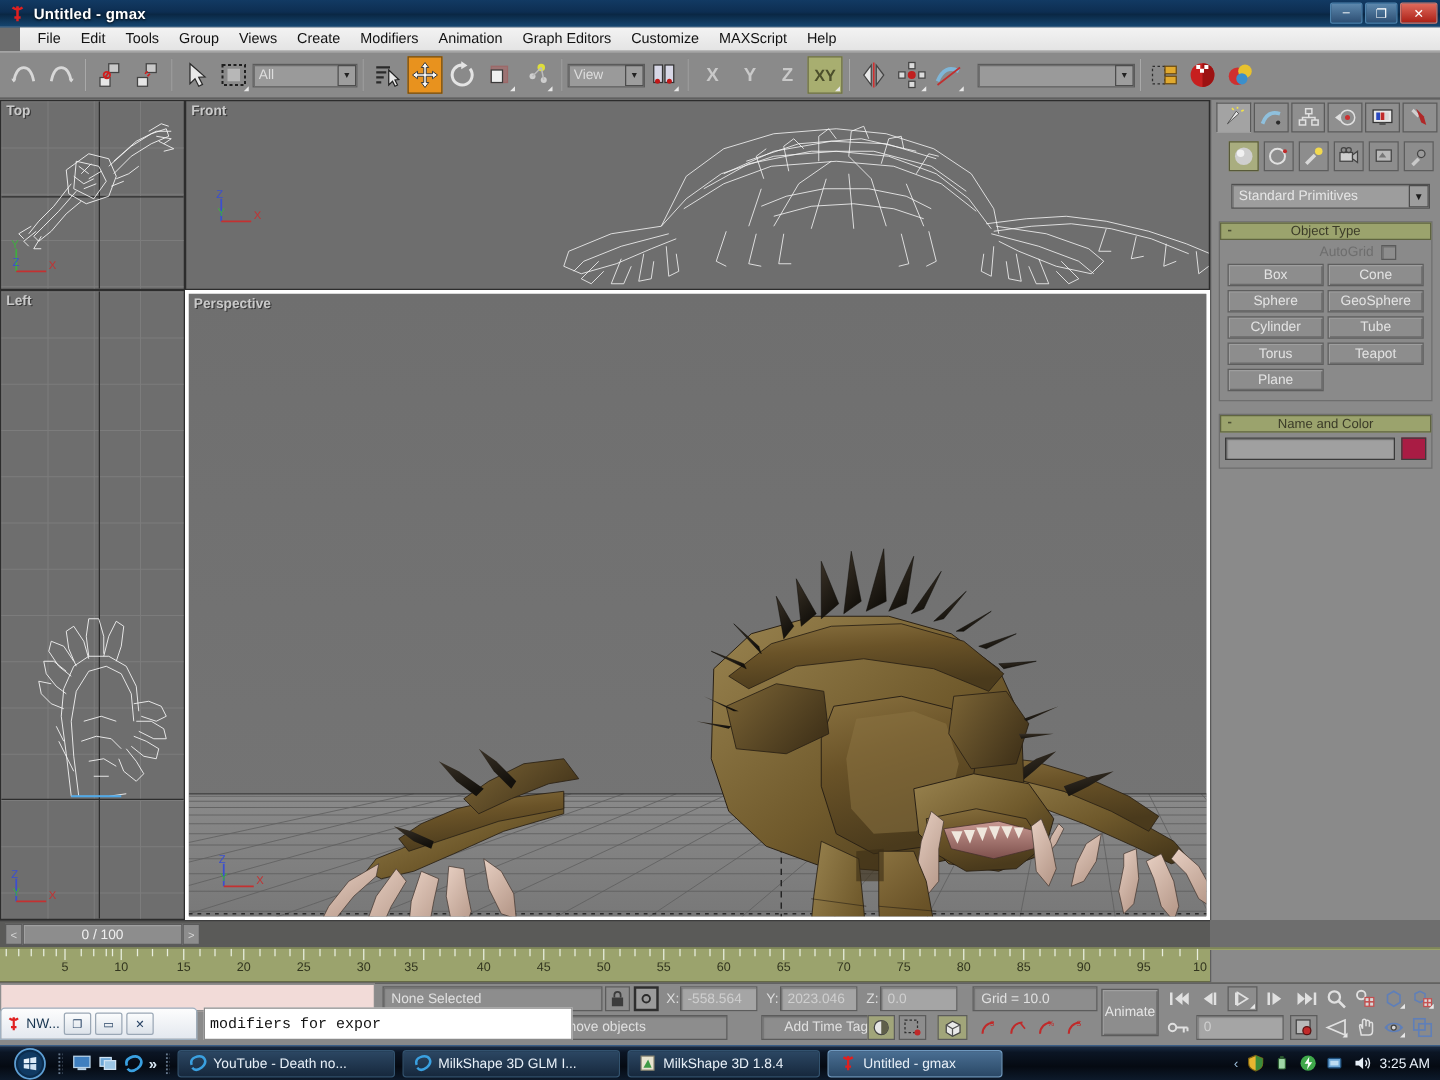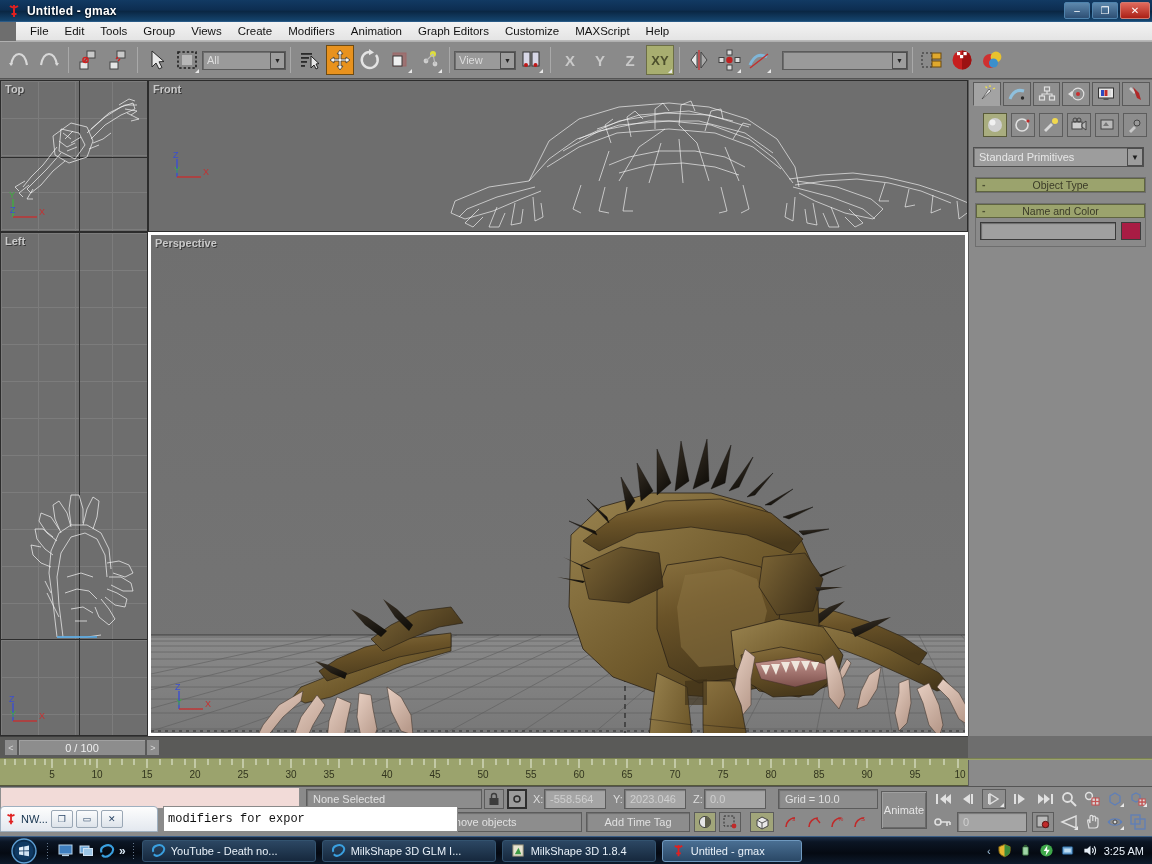--- a/index.html
+++ b/index.html
@@ -65,21 +65,21 @@
   #cmdpanel{ position:absolute;left:968px;top:80px;width:184px;height:656px;background:#8a8a8a;
      border-left:1px solid #5a5a5a;}
   .tabrow{ display:flex; height:26px; margin:2px 2px 0 4px; gap:2px;}
   .ptab{ flex:1;height:24px;background:#8f8f8f;border:1px solid #5a5a5a;
      display:flex;align-items:center;justify-content:center;}
   .ptab.sel{ background:#a3a3a3; border-bottom-color:#a3a3a3;}
   .subrow{ display:flex;height:26px;margin:5px 0 0 14px;gap:4px;}
   .sbtn{ width:24px;height:24px;border:1px solid #5d5d5d;background:#8d8d8d;
      display:flex;align-items:center;justify-content:center;}
   .sbtn.sel{ background:#a9ad7f;border:1px solid #585a38;}
-  .dd{ margin:8px 8px 0 4px;height:20px;background:#9d9d9d;border:1px solid #4f4f4f;
+  .dd{ margin:8px 8px 0 16px;height:20px;background:#9d9d9d;border:1px solid #4f4f4f;
      display:flex;align-items:center;color:#e6e6e6;font-size:11px;padding-left:5px;
      box-shadow:inset 1px 1px 0 #757575;}
   .dd .arrow{margin-left:auto;width:16px;height:18px;background:#9d9d9d;border:1px solid #4d4d4d;
      display:flex;align-items:center;justify-content:center;font-size:8px;color:#1d1d1d;}
   .rollout{ margin:10px 6px 0 6px; border:1px solid #6e6e6e; background:#8a8a8a;}
   .rohead{ height:14px;background:#9ba36d;border:1px solid #5f6440;color:#3b3b28;
      font-size:10.5px;display:flex;align-items:center;justify-content:center;position:relative;}
   .rohead .minus{position:absolute;left:5px;top:-1px;font-weight:bold;color:#4c5033;}
   .robody{ padding:4px 6px 7px 6px;}
   .autogrid{ display:flex;align-items:center;justify-content:flex-end;gap:6px;
@@ -759,20 +759,37 @@
 
   <div class="dd">
     <span>Standard Primitives</span>
     <span class="arrow">▼</span>
   </div>
 
   <div class="rollout">
     <div class="rohead">
       <span class="minus">-</span>
       <span>Object Type</span>
+    </div>
+    <div class="robody">
+      <div class="autogrid">
+        <span>AutoGrid</span>
+        <span class="chk"></span>
+      </div>
+      <div class="objgrid">
+        <div class="objbtn">Box</div>
+        <div class="objbtn">Cone</div>
+        <div class="objbtn">Sphere</div>
+        <div class="objbtn">GeoSphere</div>
+        <div class="objbtn">Cylinder</div>
+        <div class="objbtn">Tube</div>
+        <div class="objbtn">Torus</div>
+        <div class="objbtn">Teapot</div>
+        <div class="objbtn">Plane</div>
+      </div>
     </div>
   </div>
 
   <div class="rollout">
     <div class="rohead">
       <span class="minus">-</span>
       <span>Name and Color</span>
     </div>
     <div class="namerow">
       <div class="nameinput"></div>
@@ -918,21 +935,21 @@
   <span class="axlbl" style="left:533px;top:6px">X:</span>
   <div class="spin" style="left:544px;top:2px;width:62px;height:20px">-558.564</div>
   <span class="axlbl" style="left:613px;top:6px">Y:</span>
   <div class="spin" style="left:624px;top:2px;width:62px;height:20px">2023.046</div>
   <span class="axlbl" style="left:693px;top:6px">Z:</span>
   <div class="spin" style="left:704px;top:2px;width:62px;height:20px">0.0</div>
 
   <div class="sfield" style="left:778px;top:2px;width:100px;height:20px;justify-content:flex-start">Grid = 10.0</div>
 
   <div class="sfield" style="left:306px;top:25px;width:276px;height:20px">Click and drag to select and move objects</div>
-  <div class="sfield" style="left:586px;top:25px;width:104px;height:20px;justify-content:center;padding-left:0">Add Time Tag</div>
+  <div class="sfield" style="left:609px;top:25px;width:104px;height:20px;justify-content:center;padding-left:0">Add Time Tag</div>
 
   <div class="sbtn2" style="left:694px;top:25px;width:22px;height:20px;background:#a1a57a">
     <svg width="14" height="14" viewBox="0 0 14 14">
         <circle cx="7" cy="7" r="5.6" fill="#e6e6e6" stroke="#444"></circle>
         <path d="M7 1.4 a5.6 5.6 0 0 1 0 11.2 Z" fill="#5f5f4a"></path>
       </svg>
     </div>
   <div class="sbtn2" style="left:719px;top:25px;width:22px;height:20px">
     <svg width="14" height="14" viewBox="0 0 14 14">
         <rect x="1" y="1" width="10" height="10" fill="none" stroke="#2e2e2e" stroke-dasharray="2 1.6"></rect>

